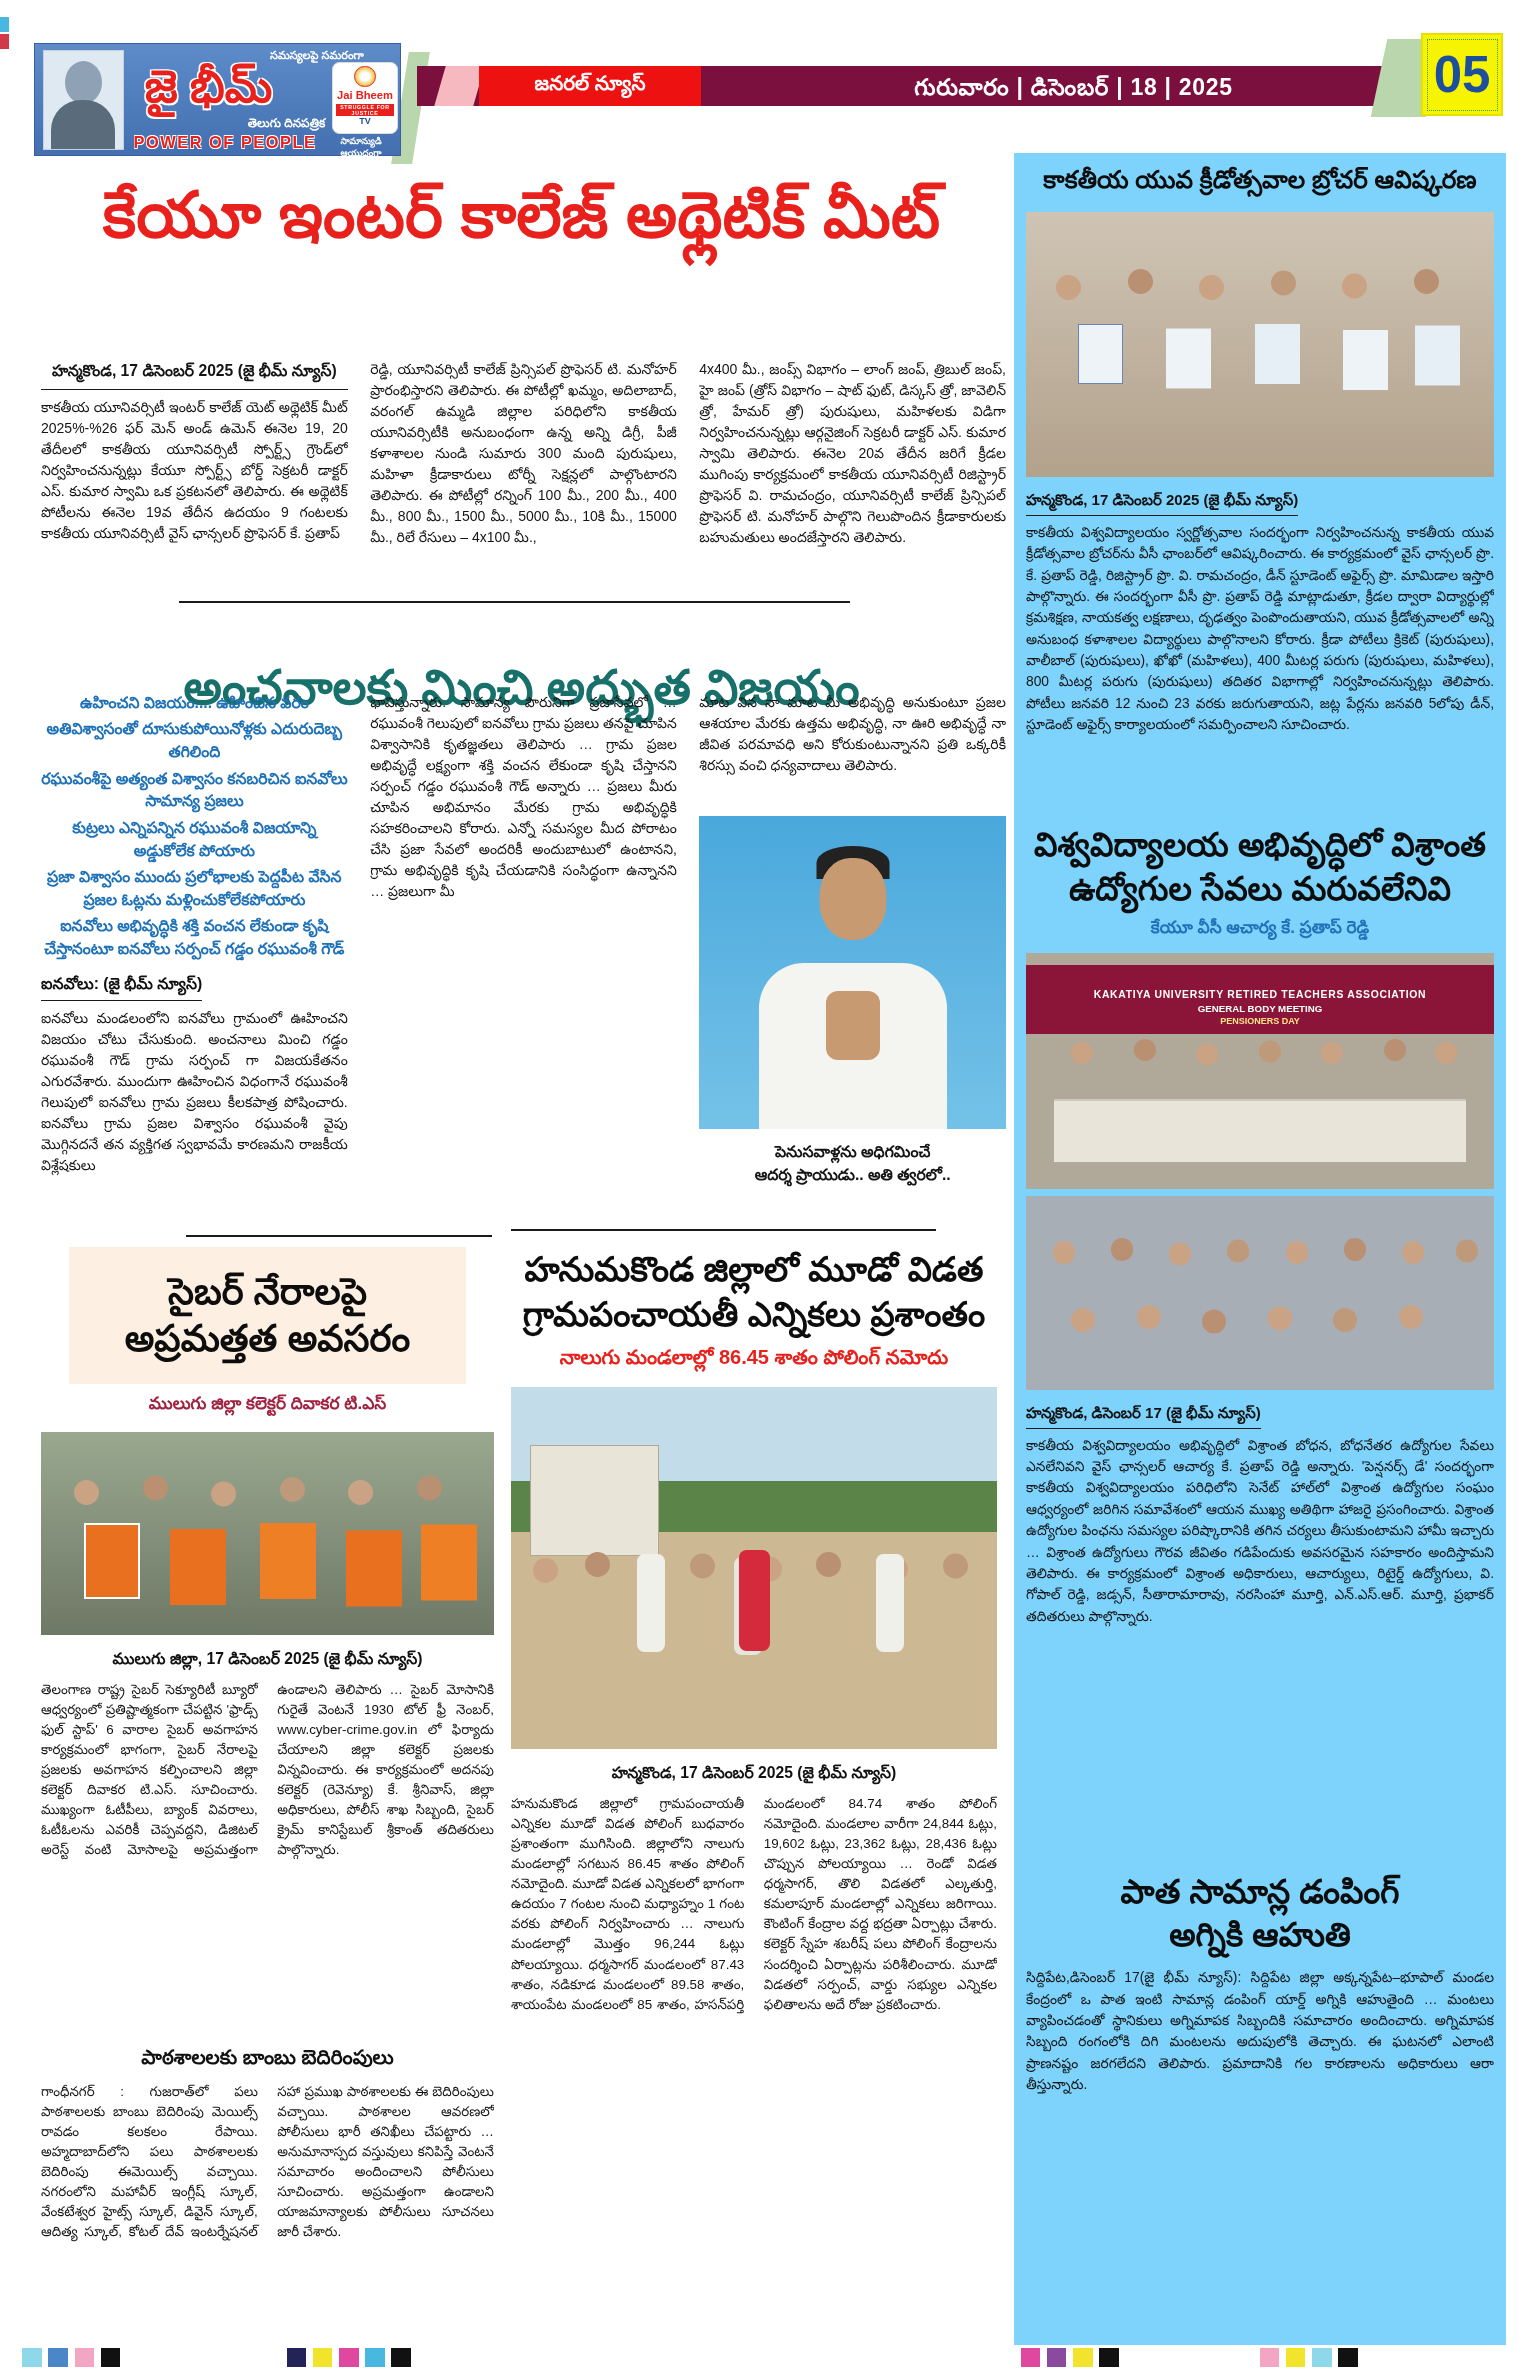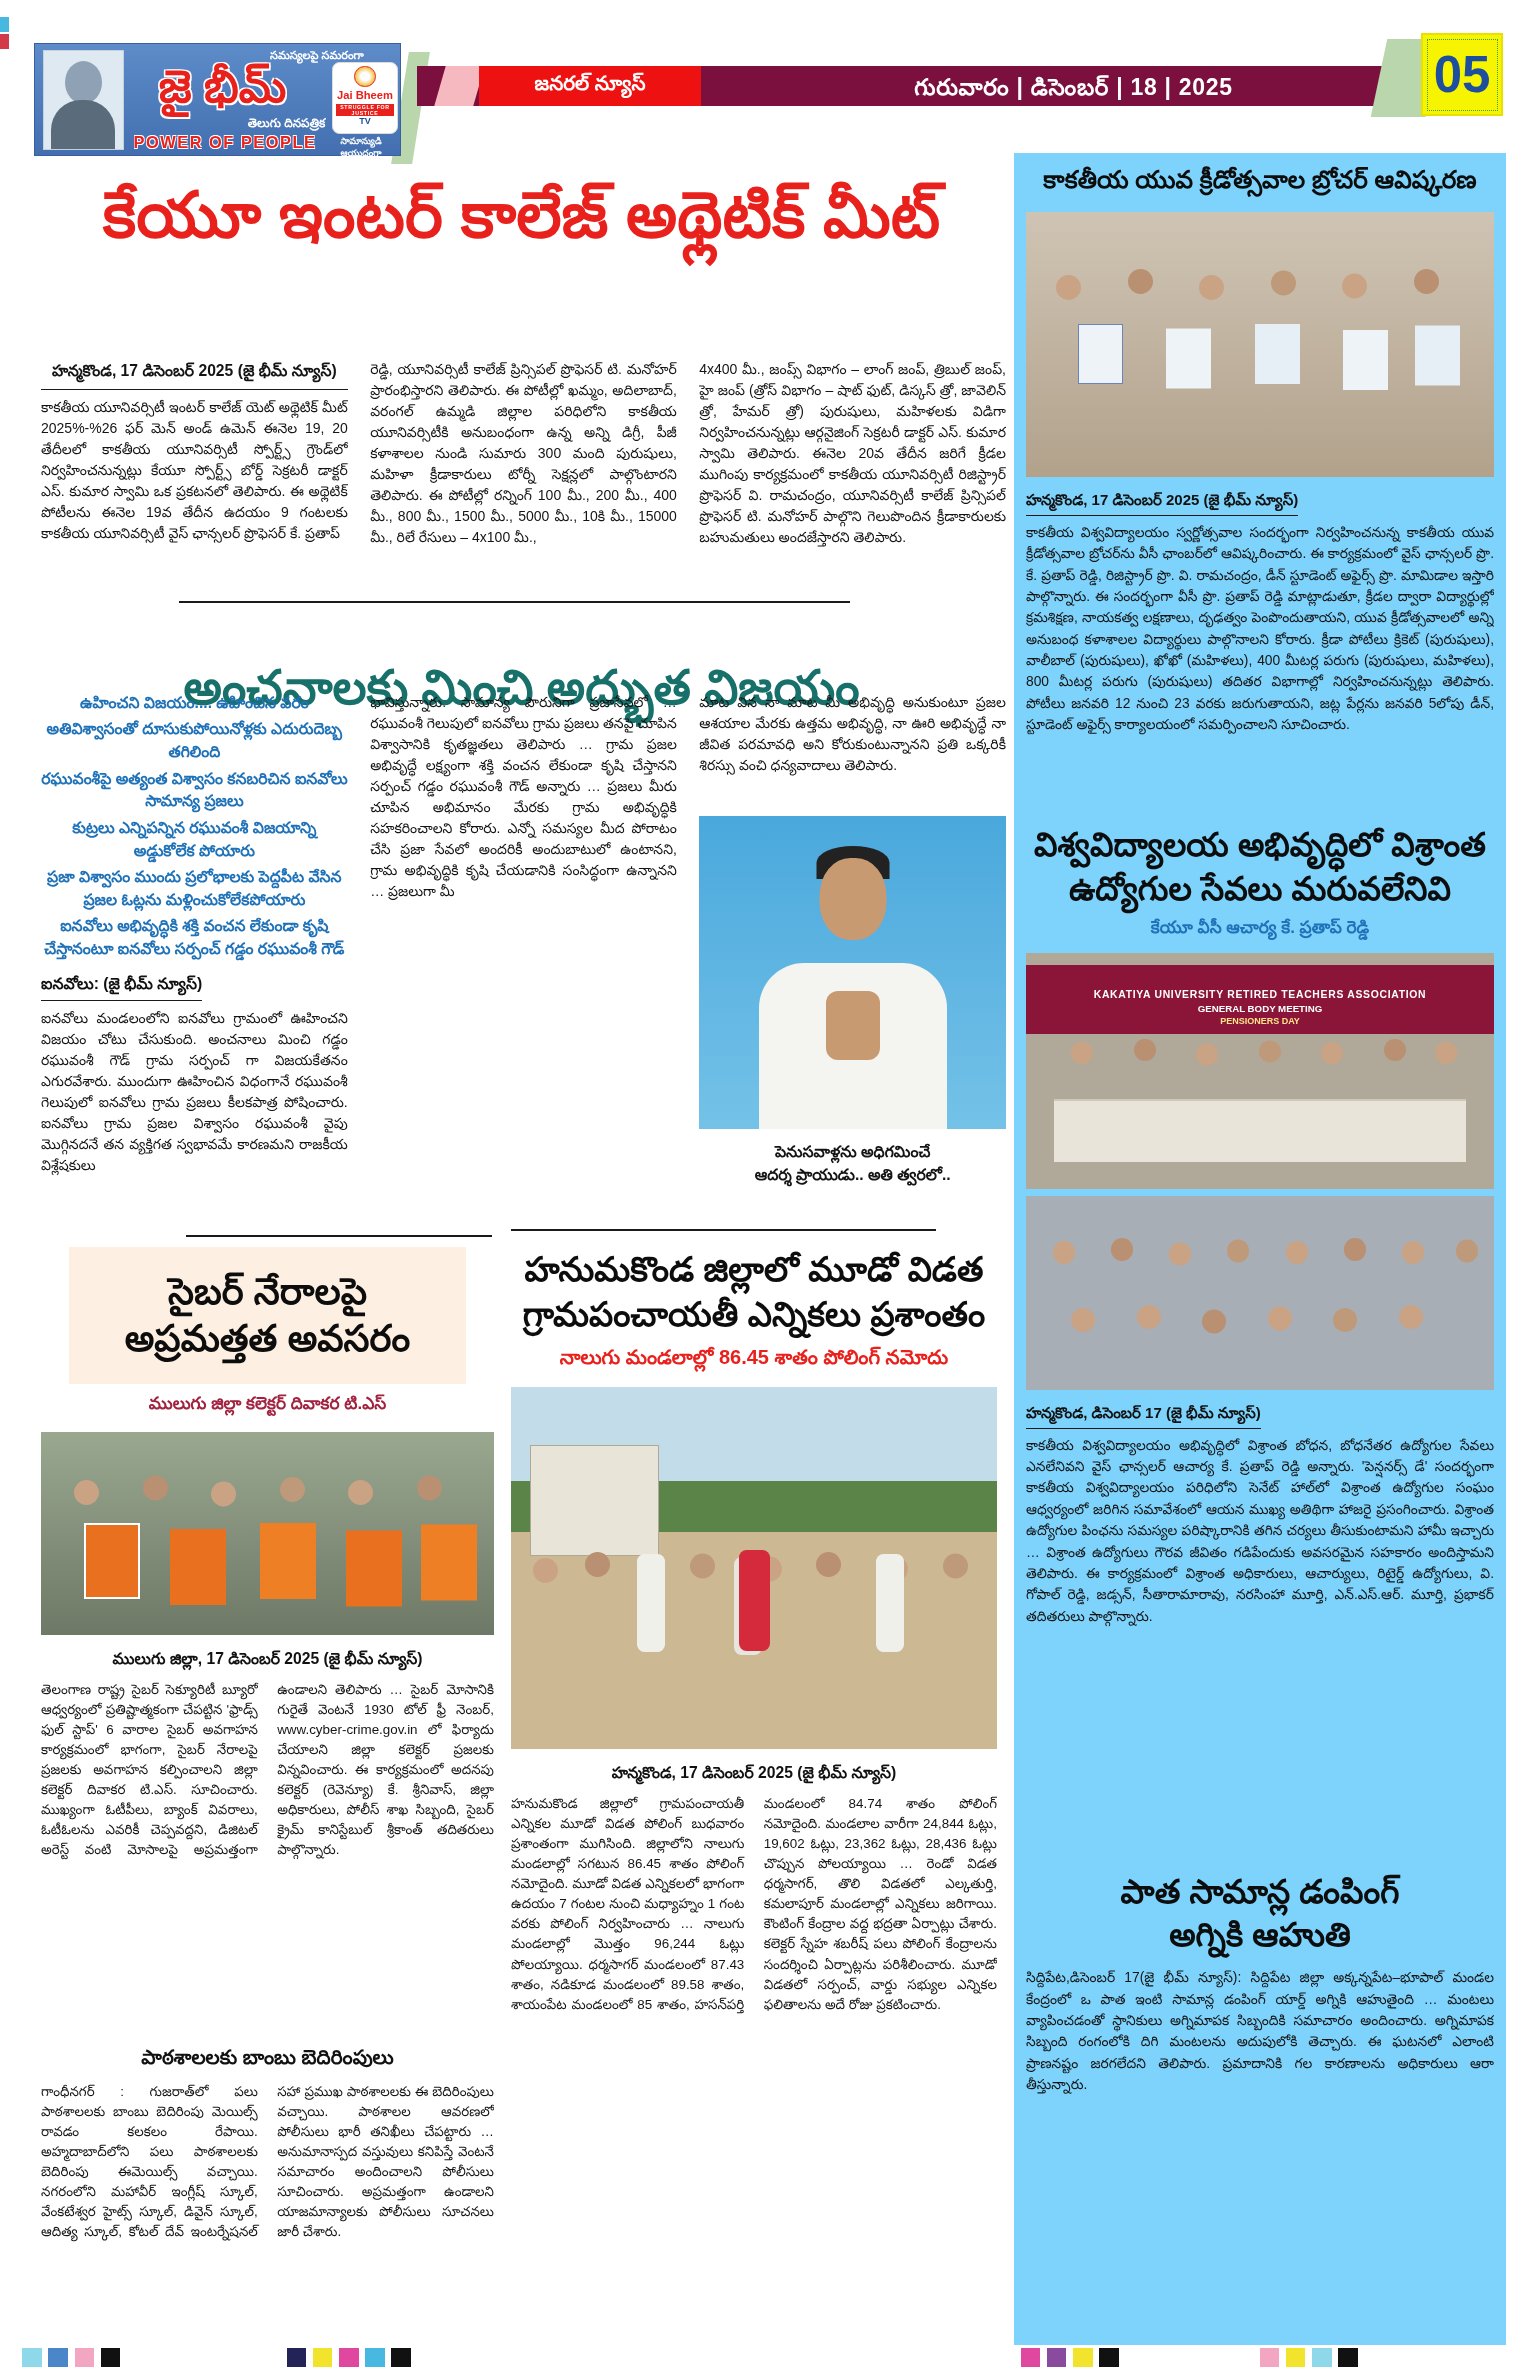--- a/index.html
+++ b/index.html
@@ -5,21 +5,21 @@
   html,body{margin:0;padding:0;background:#ffffff;font-family:"Liberation Sans","DejaVu Sans",sans-serif;}
   .page{position:relative;width:1541px;height:2377px;background:#ffffff;overflow:hidden;color:#111;}
   .abs{position:absolute;}
   
   .logo{left:34px;top:43px;width:367px;height:113px;background:linear-gradient(#5d8cc9,#436fb0);border:1.5px solid #3a5f9e;box-sizing:border-box;}
   .logo-shadow{left:400px;top:52px;width:21px;height:112px;background:#b9d6ac;transform:skewX(-9deg);}
   .ambedkar{position:absolute;left:7.5px;top:6px;width:79px;height:98px;background:#dfe9f2;border:0.7px solid #c4d2de;overflow:hidden;}
   .amb-head{position:absolute;left:21px;top:10.4px;width:37px;height:43px;border-radius:50%;background:#8fa2b5;}
   .amb-suit{position:absolute;left:7.5px;top:49px;width:64px;height:49px;border-radius:30px 30px 0 0;background:#5a6b7c;}
   .logo-tagtop{position:absolute;left:198px;top:4.5px;width:168px;text-align:center;color:#fff;font-size:11.2px;font-weight:700;}
-  .logo-title{position:absolute;left:83px;top:19.4px;width:209px;text-align:center;color:#e8211d;font-size:45px;font-weight:800;line-height:1.05;
+  .logo-title{position:absolute;left:69px;top:19.4px;width:209px;text-align:center;color:#e8211d;font-size:45px;font-weight:800;line-height:1.05;
     text-shadow:1.5px 1.5px 0 #fff,-1.5px -1.5px 0 #fff,1.5px -1.5px 0 #fff,-1.5px 1.5px 0 #fff;}
   .logo-sub{position:absolute;left:188px;top:72px;width:127px;text-align:center;color:#fff;font-size:12px;font-weight:600;}
   .logo-power{position:absolute;left:78px;top:89px;width:224px;text-align:center;color:#e8211d;font-weight:800;font-size:16.4px;letter-spacing:1.5px;
     text-shadow:0.7px 0.7px 0 #fff,-0.7px -0.7px 0 #fff,0.7px -0.7px 0 #fff,-0.7px 0.7px 0 #fff;}
   .emblem{position:absolute;left:297px;top:18px;width:66px;height:72px;background:#fff;border-radius:7.5px;border:1.5px solid #dcdcdc;text-align:center;box-sizing:border-box;overflow:hidden;}
   .emblem-fig{display:inline-block;margin-top:3px;width:19.4px;height:19.4px;border-radius:50%;background:radial-gradient(#fff 30%,#f0c040 70%);border:1.5px solid #e8211d;}
   .emblem-name{color:#e8211d;font-weight:700;font-size:11.2px;line-height:1.05;}
   .emblem-strip{background:#e8211d;color:#fff;font-size:5.2px;font-weight:700;letter-spacing:0.7px;margin:1.5px 3px 0;}
   .emblem-tv{color:#1d4f9e;font-weight:800;font-size:9px;}
   .logo-tagbot{position:absolute;left:288px;top:92px;width:76px;color:#fff;font-size:9px;text-align:center;font-weight:600;}

